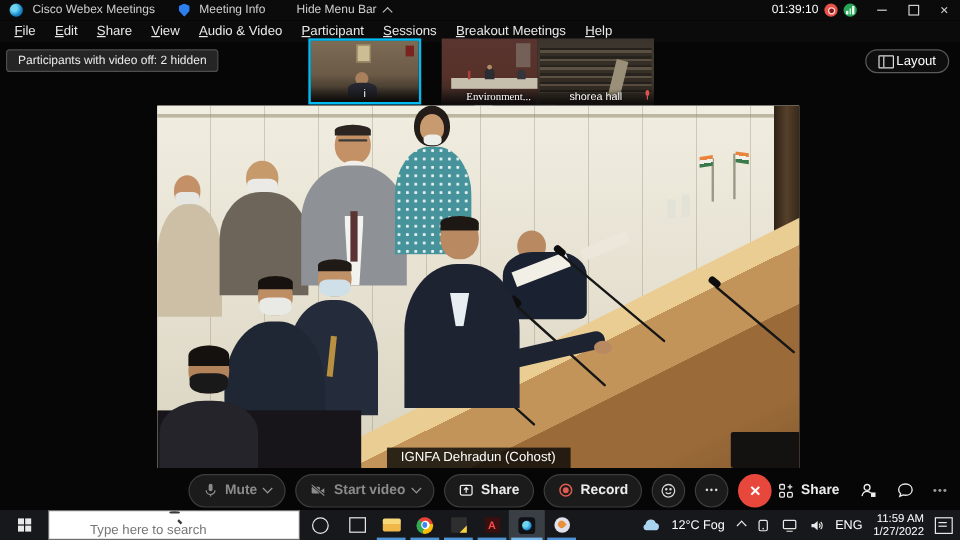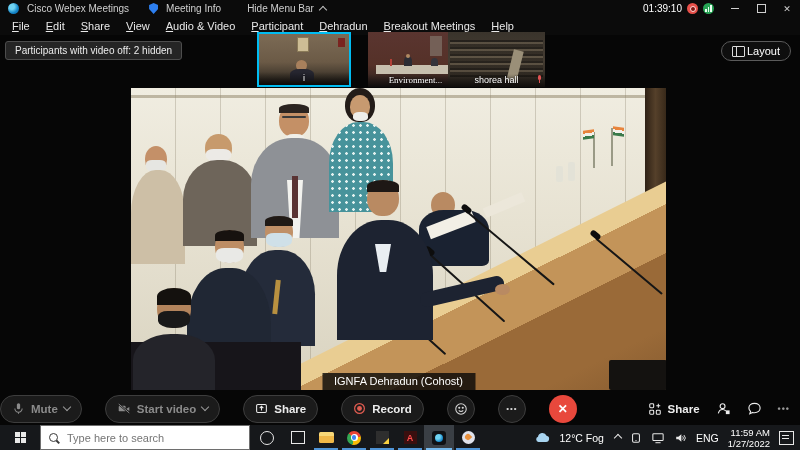--- a/index.html
+++ b/index.html
@@ -51,40 +51,40 @@
   .person{position:absolute;}
   .person .head{position:absolute;border-radius:50% 50% 46% 46%;}
   .person .hair{position:absolute;left:0;right:0;top:0;border-radius:50% 50% 0 0;}
   .person .mask{position:absolute;left:1px;right:1px;bottom:0;border-radius:30% 30% 45% 45%;}
   .person .body{position:absolute;left:0;right:0;bottom:0;border-radius:46% 46% 0 0;}
   .mic-head{position:absolute;width:11px;height:6px;background:#0d0d0d;border-radius:3px;}
   .mic-boom{position:absolute;height:2px;background:#161616;border-radius:1px;transform-origin:0 0;}
   .speaker-label{position:absolute;left:50%;bottom:0;transform:translateX(-50%);
                  background:rgba(8,8,8,.8);color:#fff;font-size:11px;padding:2px 12px 3px;white-space:nowrap;}
   
-  .controlbar{position:absolute;left:0;right:0;top:357px;height:33px;display:flex;align-items:center;justify-content:flex-start;gap:23px;}
+  .controlbar{position:absolute;left:0;right:0;top:357px;height:33px;display:flex;align-items:center;justify-content:center;gap:8px;}
   .pill-btn{display:flex;align-items:center;gap:6px;height:26px;padding:0 11px;border:1px solid #3d3d3d;
             border-radius:14px;background:#1b1b1b;color:#ececec;font-size:11.5px;font-weight:bold;}
   .pill-btn.disabled{color:#8b8b8b;}
   .chev-down{width:5px;height:5px;border-right:1.5px solid #9a9a9a;border-bottom:1.5px solid #9a9a9a;
              transform:rotate(45deg);margin-top:-3px;}
   .circle-btn{width:26px;height:26px;border:1px solid #3d3d3d;border-radius:50%;background:#1b1b1b;
               display:flex;align-items:center;justify-content:center;color:#d8d8d8;}
   .leave-btn{width:28px;height:28px;border-radius:50%;background:#e8483c;color:#fff;font-size:15px;
              font-weight:bold;display:flex;align-items:center;justify-content:center;}
   .right-cluster{position:absolute;right:10px;top:357px;height:33px;display:flex;align-items:center;gap:16px;
                  color:#ececec;font-size:11.5px;font-weight:bold;}
   .ic{display:inline-flex;align-items:center;justify-content:center;}
   svg{display:block;}
   
   .taskbar{position:absolute;left:0;right:0;bottom:0;height:25px;background:#16181b;display:flex;align-items:stretch;color:#fff;}
   .start-btn{width:40px;display:flex;align-items:center;justify-content:center;}
   .win-logo{display:grid;grid-template-columns:5px 5px;grid-template-rows:5px 5px;gap:1px;}
   .win-logo i{background:#e8e8e8;display:block;}
-  .search-box{width:192px;background:#fff;display:flex;align-items:center;gap:7px;padding:0 8px;border:1px solid #6e6e6e;}
+  .search-box{width:192px;background:#fff;display:flex;align-items:center;gap:7px;padding:0 8px;border:1px solid #6e6e6e;flex-direction:column;}
   .search-box input{border:none;outline:none;font-size:11px;color:#444;width:140px;background:transparent;font-family:"Liberation Sans",sans-serif;}
   .mag{width:7px;height:7px;border:1.5px solid #3a3a3a;border-radius:50%;position:relative;}
   .mag::after{content:"";position:absolute;width:4px;height:1.5px;background:#3a3a3a;left:6px;top:7px;transform:rotate(45deg);}
   .tb-icon{width:28px;display:flex;align-items:center;justify-content:center;position:relative;}
   .tb-icon .uline{position:absolute;bottom:0;left:2px;right:2px;height:2px;background:#4f94d6;}
   .tb-icon.active{background:#3a3f45;}
   .tb-icon.active .uline{background:#76b9ed;}
   .tray{margin-left:auto;display:flex;align-items:center;gap:9px;padding-right:6px;font-size:10.5px;}
   .clock{text-align:right;font-size:9.5px;line-height:11px;}
   .actioncenter{width:13px;height:12px;border:1px solid #e8e8e8;position:relative;}
@@ -121,21 +121,21 @@
   <span class="winbtn" style="font-size:9px;">✕</span>
 </div>
 
 <div class="menubar">
   <span class="menu-item">File</span>
   <span class="menu-item">Edit</span>
   <span class="menu-item">Share</span>
   <span class="menu-item">View</span>
   <span class="menu-item">Audio &amp; Video</span>
   <span class="menu-item">Participant</span>
-  <span class="menu-item">Dehradun</span>
+  <span class="menu-item">Sessions</span>
   <span class="menu-item">Breakout Meetings</span>
   <span class="menu-item">Help</span>
 </div>
 
 <div class="stage">
 
   <div class="hidden-banner">Participants with video off: 2 hidden</div>
 
   <div class="layout-btn">
     <span class="layout-ic"></span>

